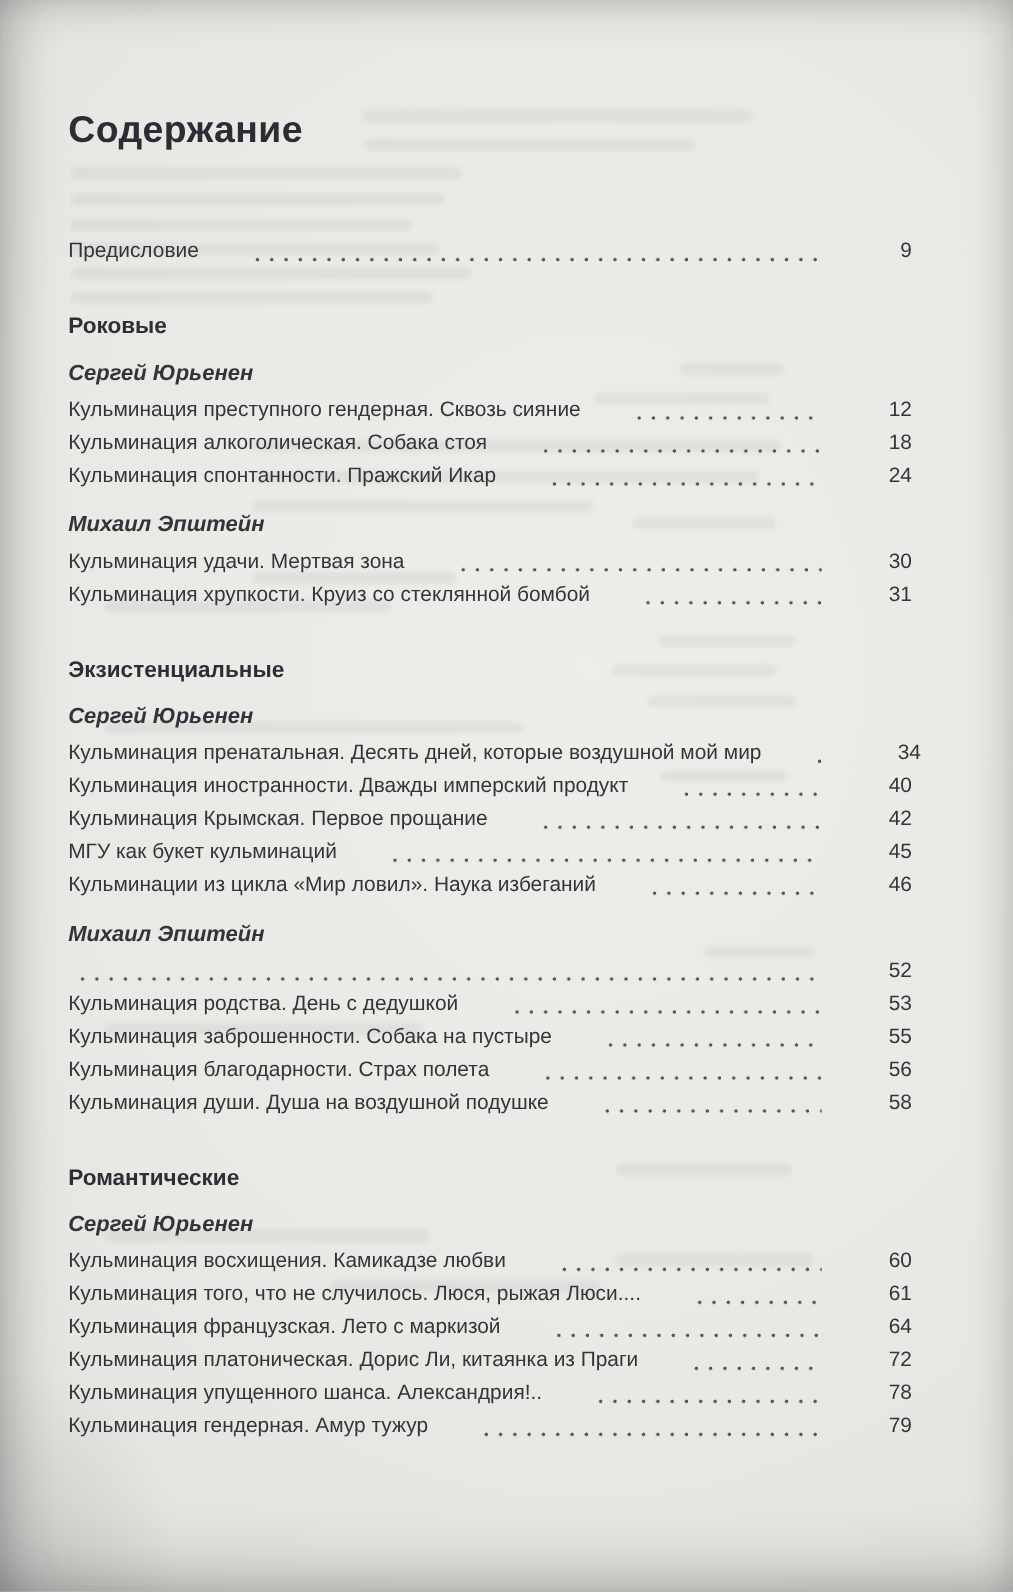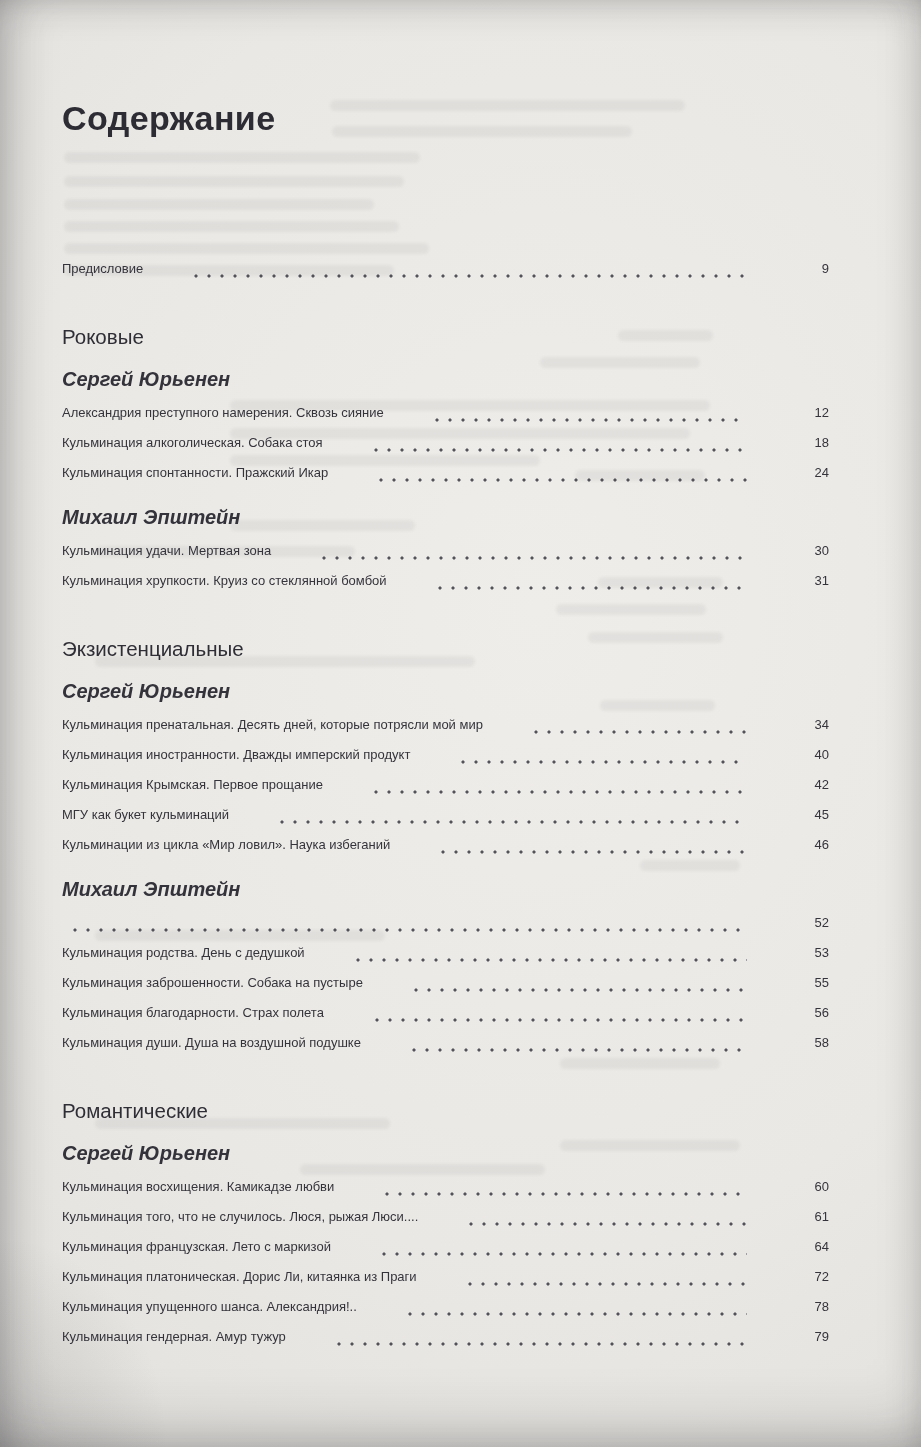--- a/index.html
+++ b/index.html
@@ -31,36 +31,36 @@
   }
   .ghost-layer { position: absolute; inset: 0; z-index: 1; }
   .ghost-line {
     position: absolute; height: 11px; border-radius: 6px;
     background: #83838d; opacity: .10; filter: blur(1.7px);
   }
   .content { position: relative; z-index: 2; padding: 98px 92px 0 62px; }
 
   .title {
     font-size: 34px; font-weight: 700; letter-spacing: .4px;
-    color: #2d2c34; margin: 0 0 116px 0; line-height: 40px;
-  }
-
-  .row { display: flex; align-items: center; font-size: 13px; line-height: 30px; gap: 40px; }
+    color: #2d2c34; margin: 0 0 76px 0; line-height: 40px;
+  }
+
+  .row { display: flex; align-items: center; font-size: 19px; line-height: 30px; gap: 40px; }
   .entry-title { white-space: nowrap; }
   .leader { flex: 1 1 auto; position: relative; min-width: 16px; margin: 0 6px 0 9px; align-self: stretch; }
   .leader::after {
     content: ""; position: absolute; left: 2px; right: 2px; bottom: 6px; height: 4px;
     background-image: radial-gradient(circle at 2px 2px, rgba(62,61,70,.88) 1.35px, transparent 1.8px);
     background-size: 13px 4px; background-repeat: repeat-x;
   }
   .page-num { flex: 0 0 auto; min-width: 34px; text-align: right; }
 
   .section { margin-top: 40px; }
   .section-heading {
-    font-size: 20.5px; font-weight: 400; margin: 0; line-height: 26px; color: #2f2e36;
+    font-size: 20.5px; font-weight: 700; margin: 0; line-height: 26px; color: #2f2e36;
   }
   .group-author {
     font-size: 20px; font-style: italic; font-weight: 700;
     margin: 17px 0 7px 0; line-height: 24px; color: #34333b;
   }
 </style>
 </head>
 <body>
 
 <div class="page">
@@ -103,21 +103,21 @@
       <span class="entry-title">Предисловие</span>
       <span class="leader"></span>
       <span class="page-num">9</span>
     </div>
 
     <div id="sections">
         <section class="section">
           <h2 class="section-heading">Роковые</h2>
           <div class="group-author">Сергей Юрьенен</div>
           <div class="row">
-            <span class="entry-title">Александрия преступного намерения. Сквозь сияние</span>
+            <span class="entry-title">Кульминация преступного гендерная. Сквозь сияние</span>
             <span class="leader"></span>
             <span class="page-num">12</span>
           </div>
           <div class="row">
             <span class="entry-title">Кульминация алкоголическая. Собака стоя</span>
             <span class="leader"></span>
             <span class="page-num">18</span>
           </div>
           <div class="row">
             <span class="entry-title">Кульминация спонтанности. Пражский Икар</span>
@@ -133,21 +133,21 @@
           <div class="row">
             <span class="entry-title">Кульминация хрупкости. Круиз со стеклянной бомбой</span>
             <span class="leader"></span>
             <span class="page-num">31</span>
           </div>
         </section>
         <section class="section">
           <h2 class="section-heading">Экзистенциальные</h2>
           <div class="group-author">Сергей Юрьенен</div>
           <div class="row">
-            <span class="entry-title">Кульминация пренатальная. Десять дней, которые потрясли мой мир</span>
+            <span class="entry-title">Кульминация пренатальная. Десять дней, которые воздушной мой мир</span>
             <span class="leader"></span>
             <span class="page-num">34</span>
           </div>
           <div class="row">
             <span class="entry-title">Кульминация иностранности. Дважды имперский продукт</span>
             <span class="leader"></span>
             <span class="page-num">40</span>
           </div>
           <div class="row">
             <span class="entry-title">Кульминация Крымская. Первое прощание</span>

